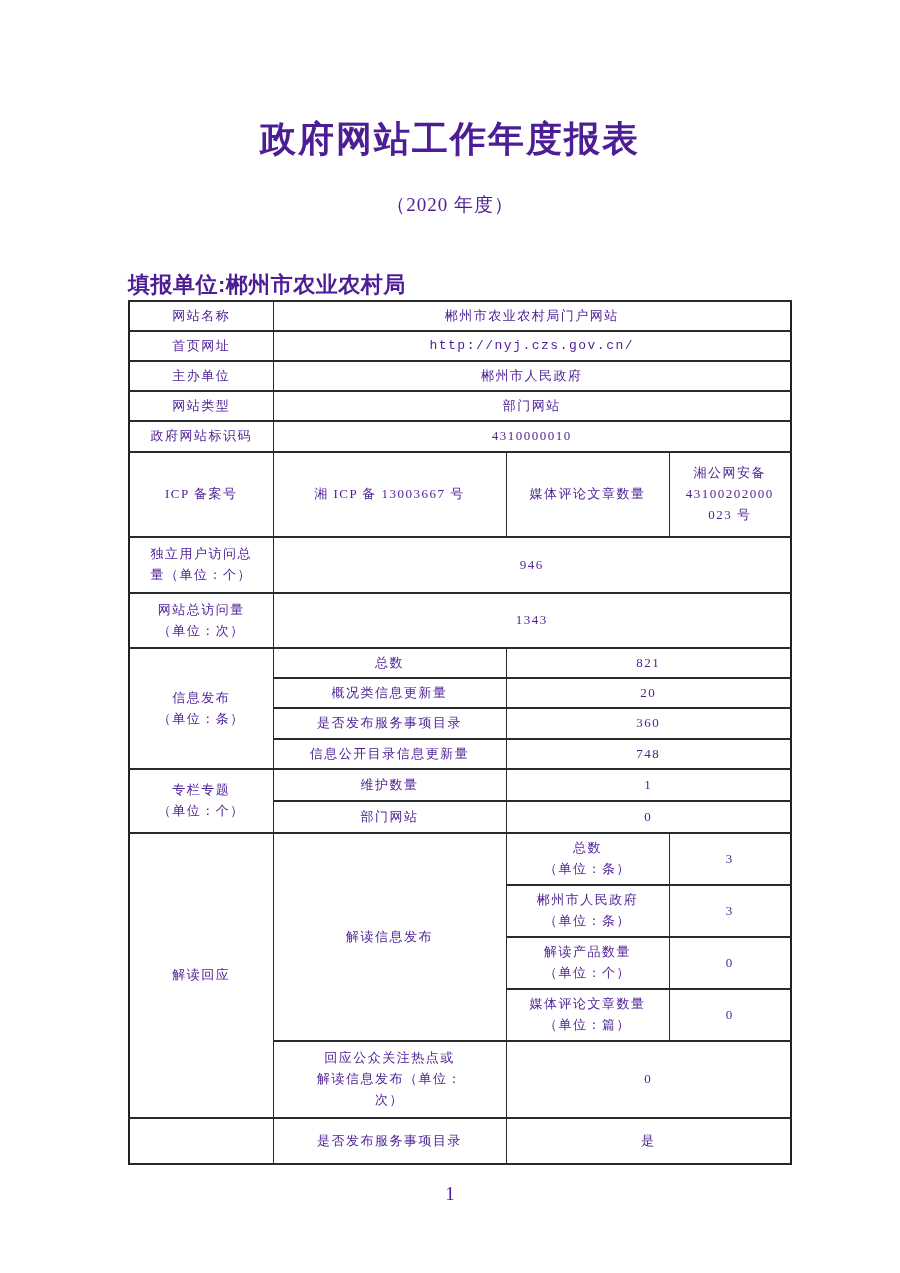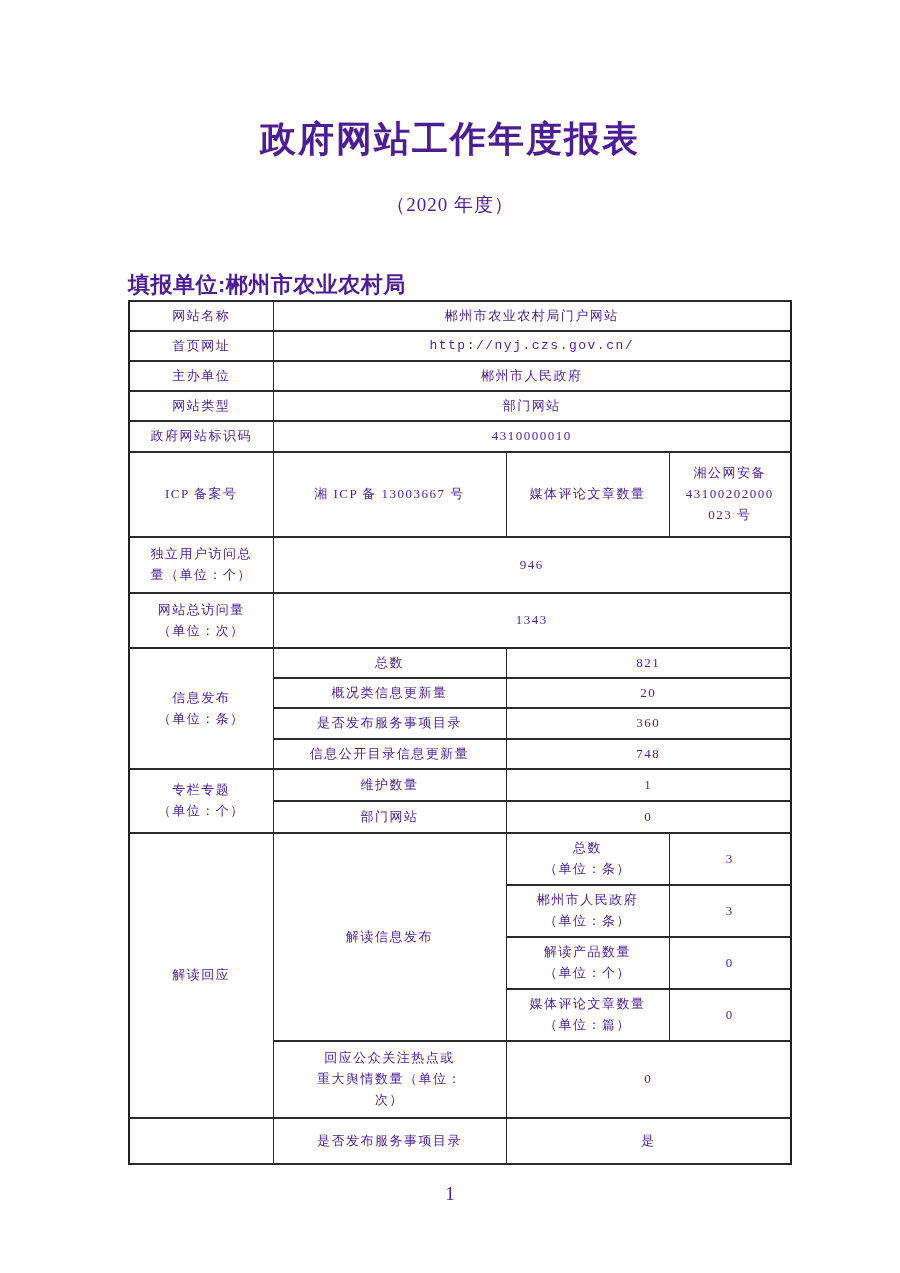--- a/index.html
+++ b/index.html
@@ -185,21 +185,21 @@
 （单位：个）</td>
       <td>0</td>
     </tr>
     <tr style="height:52px">
       <td>媒体评论文章数量
 （单位：篇）</td>
       <td>0</td>
     </tr>
     <tr style="height:77px">
       <td>回应公众关注热点或
-重大舆情数量（单位：
+解读信息发布（单位：
 次）</td>
       <td colspan="2">0</td>
     </tr>
 
     <tr style="height:46px">
       <td></td>
       <td>是否发布服务事项目录</td>
       <td colspan="2">是</td>
     </tr>
 

